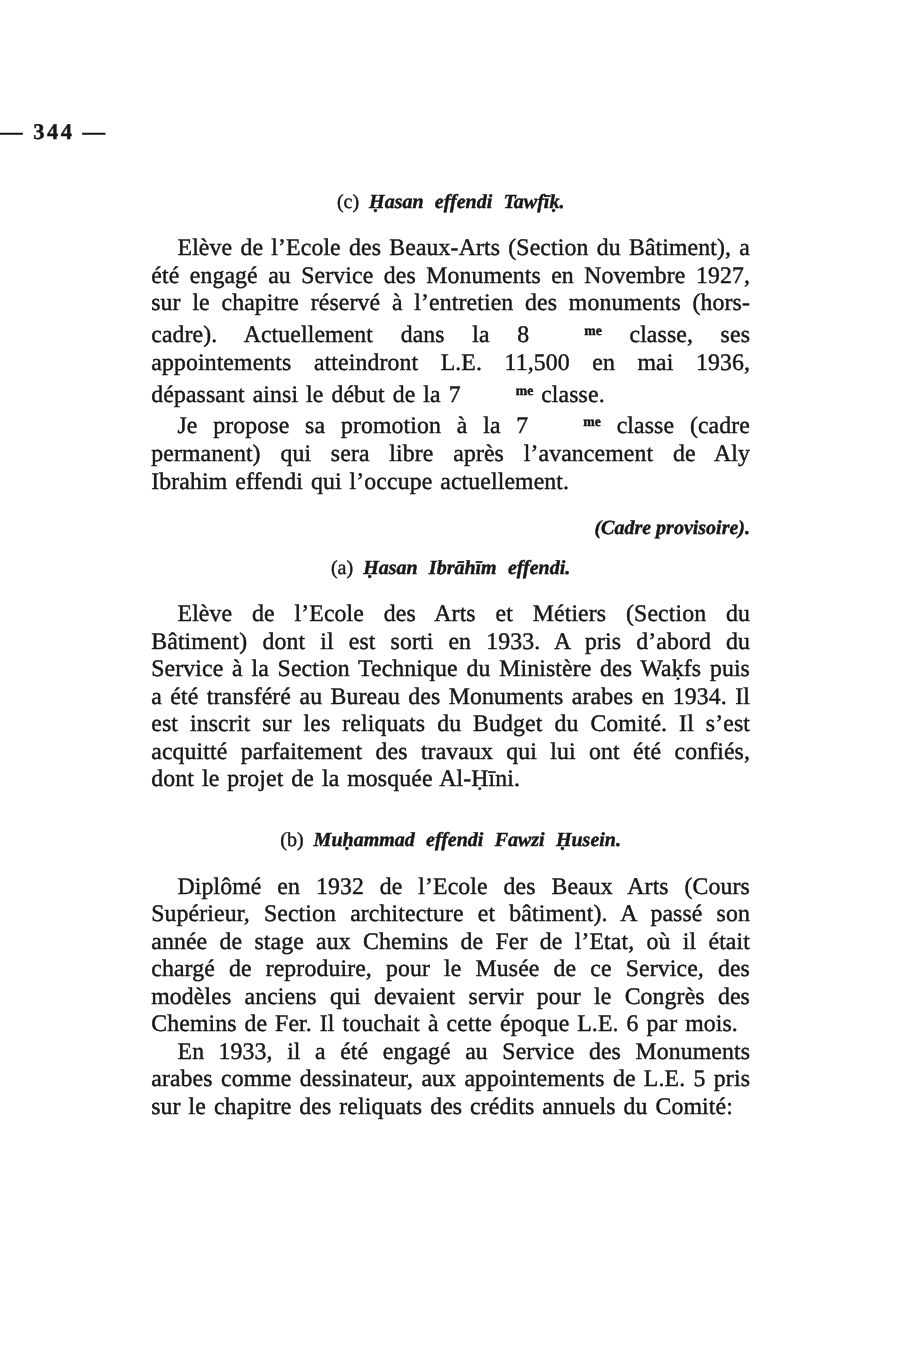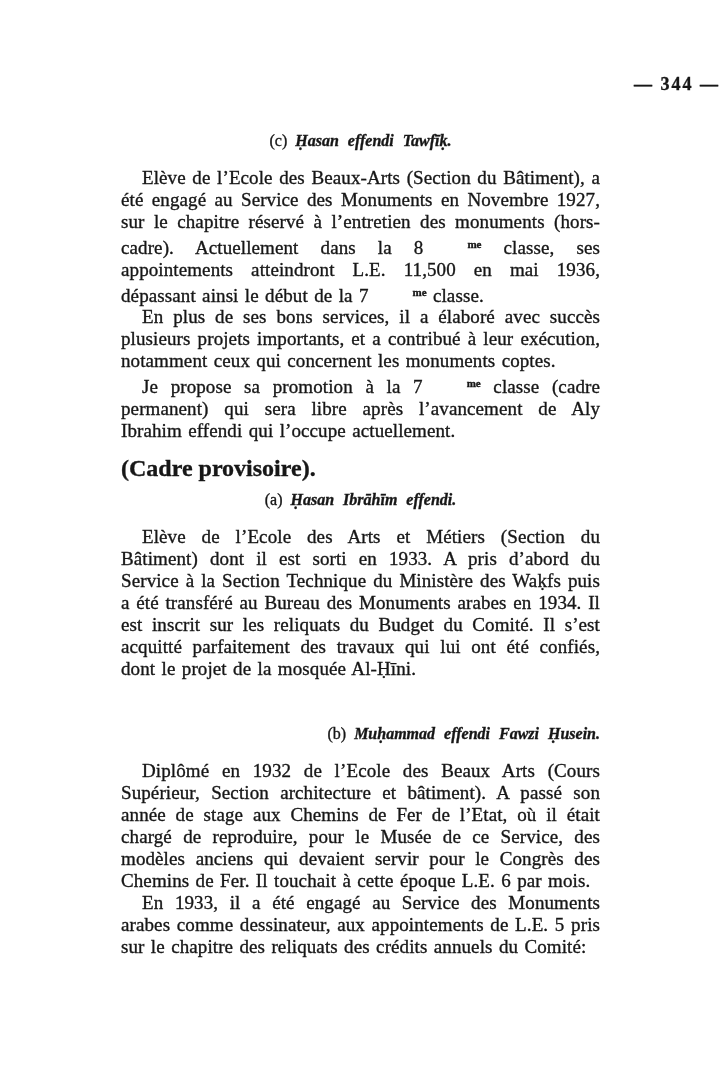--- a/index.html
+++ b/index.html
@@ -11,22 +11,22 @@
     position: relative;
     width: 720px;
     height: 1082px;
     background: #ffffff;
     color: #171717;
     font-family: "Liberation Serif", "DejaVu Serif", serif;
     -webkit-text-stroke: 0.35px #171717;
     overflow: hidden;
   }
   .page-number {
-    padding-top: 75px;
-    text-align: right;
+    padding-top: 96px;
+    text-align: left;
     font-weight: 700;
     font-size: 18px;
     line-height: 18px;
     letter-spacing: 2px;
   }
   .content {
     display: flow-root;
     width: 479px;
     margin-left: 121px;
   }
@@ -42,33 +42,33 @@
     font-style: normal;
     font-weight: 400;
     margin-right: 8px;
   }
   .entry-heading .name {
     font-style: italic;
     font-weight: 700;
     word-spacing: 5px;
   }
   .italic-heading {
-    text-align: left;
+    text-align: right;
+    font-style: italic;
     font-weight: 700;
-    font-size: 24px;
+    font-size: 16px;
     line-height: 24px;
     margin: 14px 0 6px 0;
   }
   .cadre-group-heading + .entry-heading {
     margin-top: 8px;
     text-align: center;
   }
   .space-before {
-    margin-top: 42px;
-    text-align: right;
+    margin-top: 26px;
   }
   .para {
     margin: 0;
     font-size: 19px;
     line-height: 22px;
     text-align: justify;
     text-indent: 21px;
     word-spacing: 1.5px;
     letter-spacing: 0.1px;
   }
@@ -81,21 +81,20 @@
   }
 </style>
 </head>
 <body>
 
 <div class="sheet">
   <div class="page-number">— 344 —</div>
   <div class="content" id="content">
       <h2 class="entry-heading"><span class="prefix">(c)</span><span class="name">Ḥasan effendi Tawfīḳ.</span></h2>
       <p class="para"><span>Elève de l’Ecole des Beaux-Arts (Section du Bâtiment), a été engagé au Service des Monuments en Novembre 1927, sur le chapitre réservé à l’entretien des monuments (hors-cadre). Actuellement dans la 8</span><span class="sup">me</span><span> classe, ses appointements atteindront L.E. 11,500 en mai 1936, dépassant ainsi le début de la 7</span><span class="sup">me</span><span> classe.</span></p>
-      <p class="para"><span>En plus de ses bons services, il a élaboré avec succès plusieurs projets importants, et a contribué à leur exécution, notamment ceux qui concernent les monuments coptes.</span></p>
       <p class="para"><span>Je propose sa promotion à la 7</span><span class="sup">me</span><span> classe (cadre permanent) qui sera libre après l’avancement de Aly Ibrahim effendi qui l’occupe actuellement.</span></p>
       <h3 class="italic-heading cadre-group-heading">(Cadre provisoire).</h3>
       <h2 class="entry-heading"><span class="prefix">(a)</span><span class="name">Ḥasan Ibrāhīm effendi.</span></h2>
       <p class="para"><span>Elève de l’Ecole des Arts et Métiers (Section du Bâtiment) dont il est sorti en 1933. A pris d’abord du Service à la Section Technique du Ministère des Waḳfs puis a été transféré au Bureau des Monuments arabes en 1934. Il est inscrit sur les reliquats du Budget du Comité. Il s’est acquitté parfaitement des travaux qui lui ont été confiés, dont le projet de la mosquée Al-Ḥīni.</span></p>
       <h2 class="entry-heading space-before"><span class="prefix">(b)</span><span class="name">Muḥammad effendi Fawzi Ḥusein.</span></h2>
       <p class="para"><span>Diplômé en 1932 de l’Ecole des Beaux Arts (Cours Supérieur, Section architecture et bâtiment). A passé son année de stage aux Chemins de Fer de l’Etat, où il était chargé de reproduire, pour le Musée de ce Service, des modèles anciens qui devaient servir pour le Congrès des Chemins de Fer. Il touchait à cette époque L.E. 6 par mois.</span></p>
       <p class="para"><span>En 1933, il a été engagé au Service des Monuments arabes comme dessinateur, aux appointements de L.E. 5 pris sur le chapitre des reliquats des crédits annuels du Comité:</span></p>
     </div>
 </div>
 

